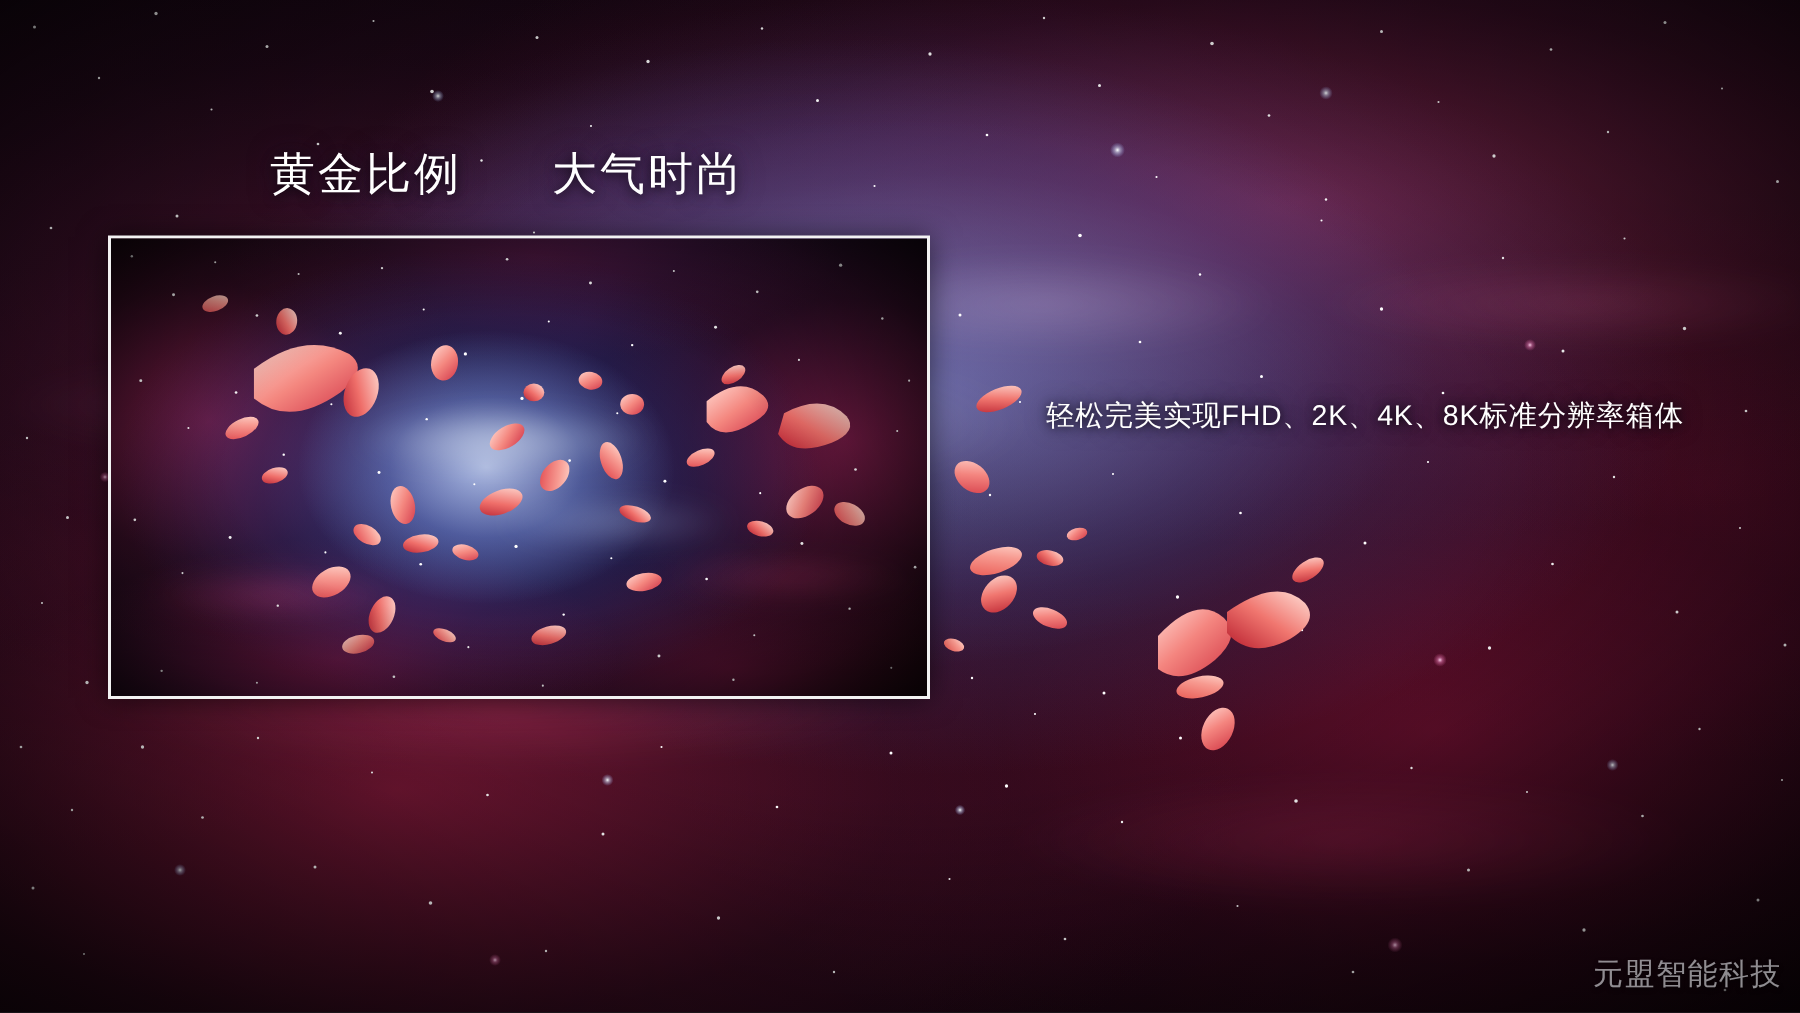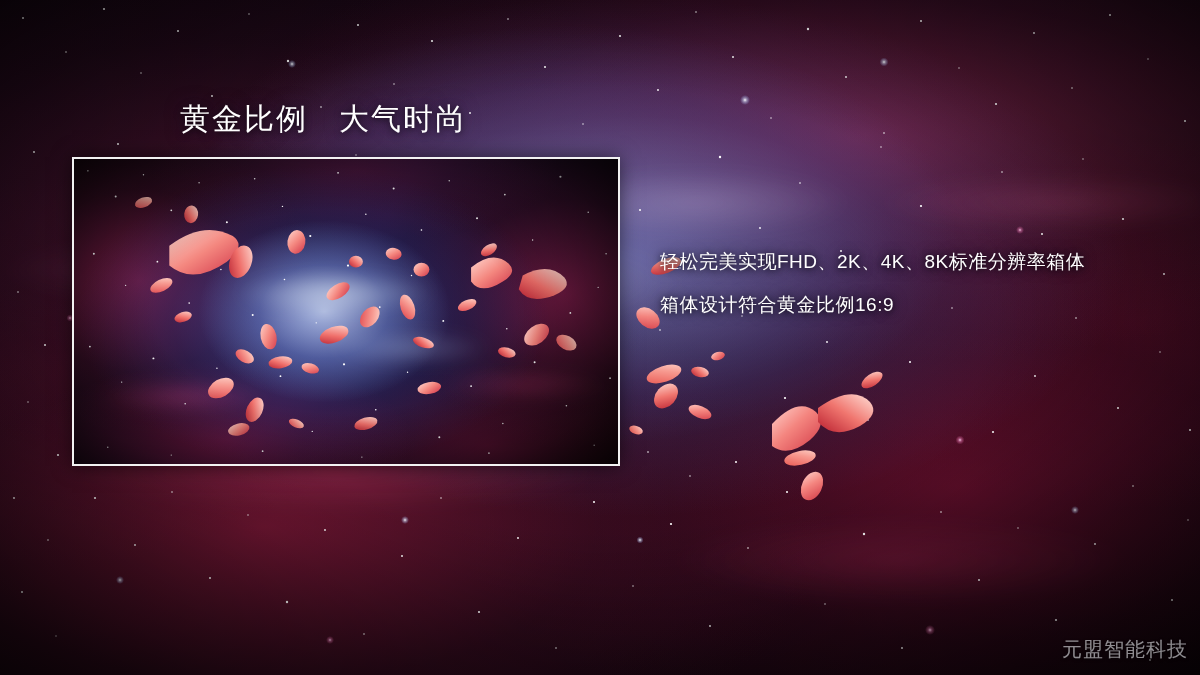--- a/index.html
+++ b/index.html
@@ -98,24 +98,26 @@
   #outer-petals svg{display:block;width:100%;height:100%;}
 
   
   #headline{
     position:absolute;left:180px;top:101px;
     font-size:30px;line-height:36px;
     letter-spacing:2px;
     color:#ffffff;
     white-space:pre;
     text-shadow:0 1px 7px rgba(0,0,0,.75),0 0 18px rgba(40,20,60,.6);
+    font-family:Liberation Mono, monospace;
   }
   #body-copy{
-    position:absolute;left:660px;top:240px;
+    position:absolute;left:660px;top:256px;
     width:500px;
+    text-align:center;
   }
   .body-line{
     font-size:19px;
     line-height:43px;
     letter-spacing:.5px;
     color:#ffffff;
     white-space:nowrap;
     text-shadow:0 1px 6px rgba(0,0,0,.8),0 0 14px rgba(10,5,25,.7);
   }
   #watermark{
@@ -446,18 +448,17 @@
         </g>
       </svg>
     </div>
     <div class="panel-vignette"></div>
   </div>
 
   <div id="headline">黄金比例   大气时尚</div>
 
   <div id="body-copy">
     <div class="body-line">轻松完美实现FHD、2K、4K、8K标准分辨率箱体</div>
-    <div class="body-line">箱体设计符合黄金比例16:9</div>
   </div>
 
   <div id="watermark">元盟智能科技</div>
 
 </div>
 
 </body></html>

